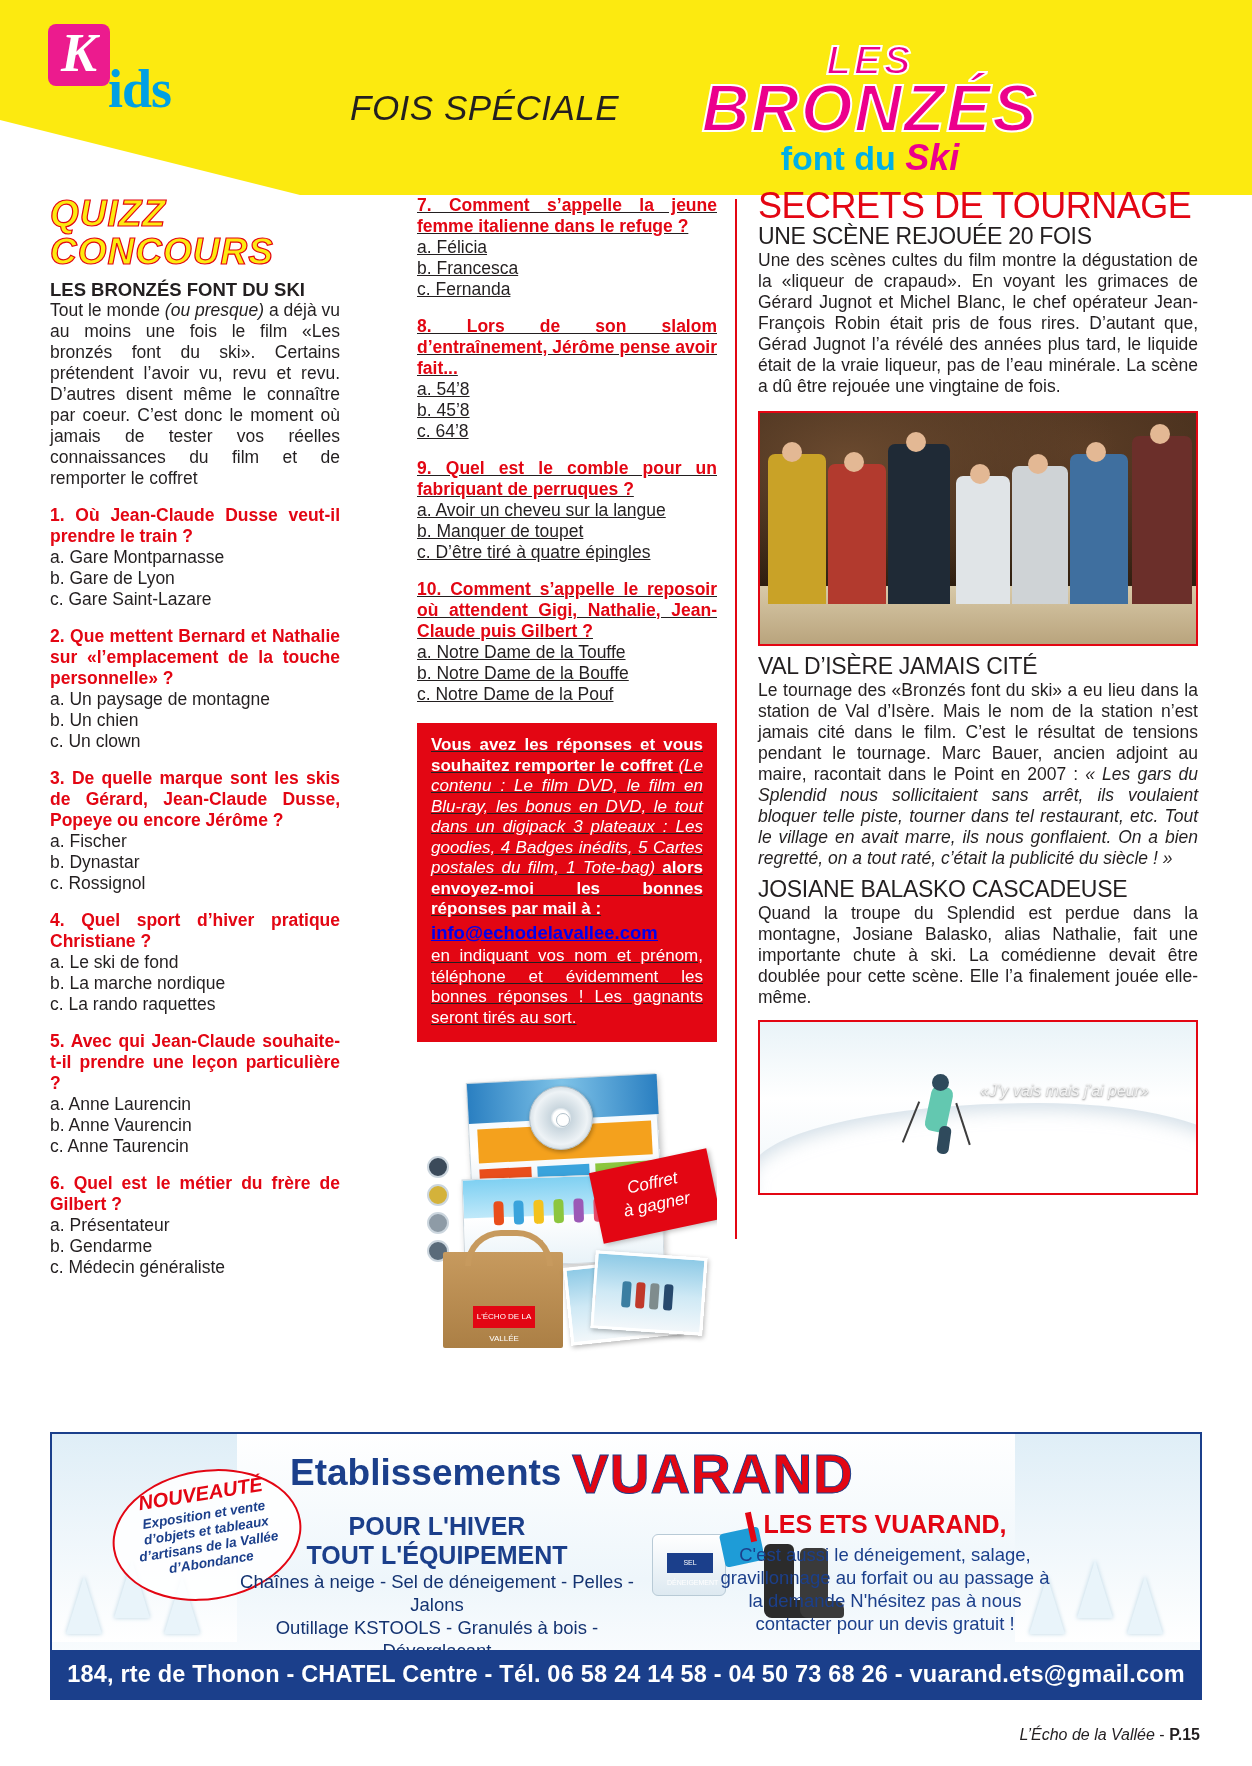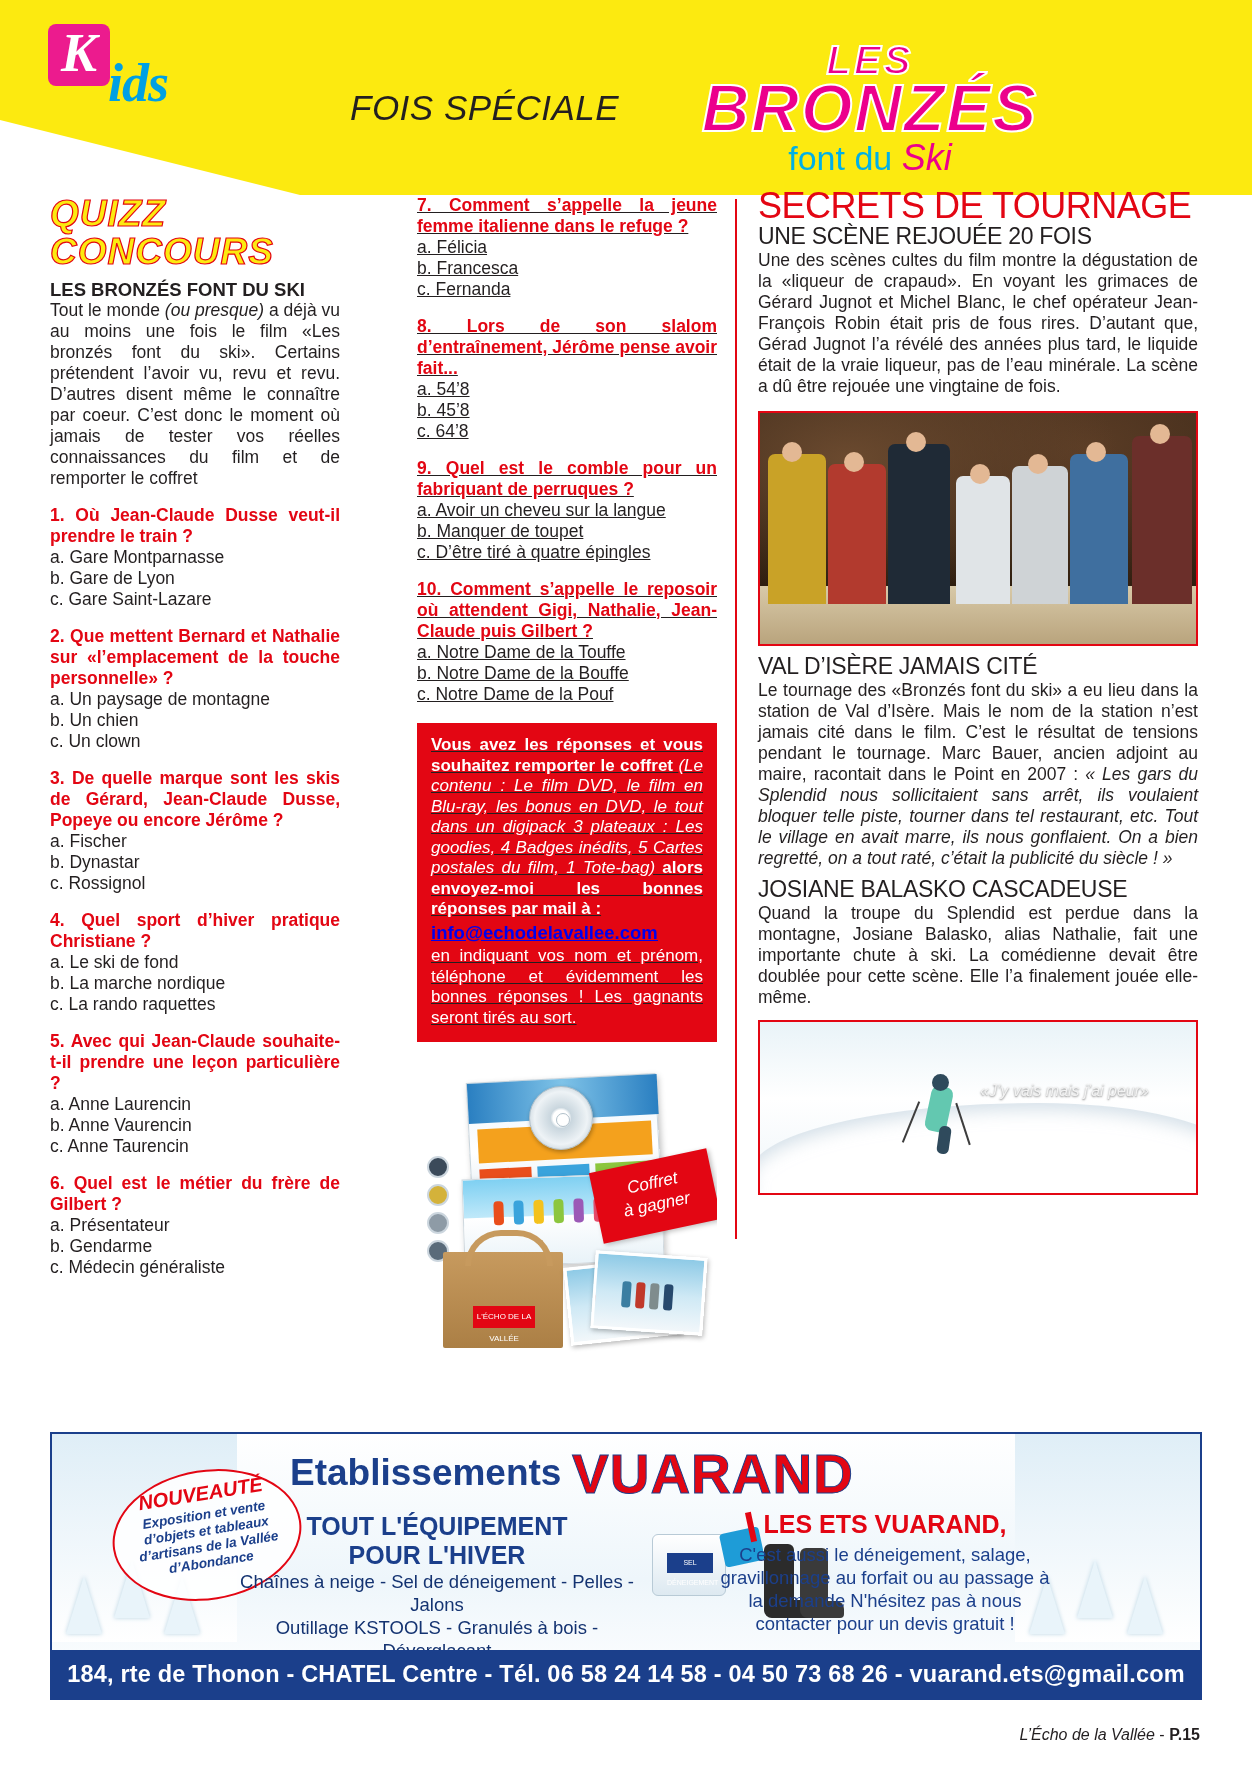--- a/index.html
+++ b/index.html
@@ -39,25 +39,24 @@
     color: #fff;
     font-family: "Liberation Serif", serif;
     font-weight: bold;
     font-style: italic;
     font-size: 54px;
     line-height: 58px;
     text-align: center;
   }
   .kids-ids {
     position: absolute;
-    left: 60px; top: 30px;
+    left: 60px; top: 36px;
     color: #00a0e3;
     font-family: "Liberation Serif", serif;
     font-weight: bold;
-    font-style: italic;
     font-size: 54px;
     letter-spacing: -1px;
   }
   .page-speciale {
     position: absolute;
     top: 88px; left: 350px;
     font-style: italic;
     font-size: 35px;
     color: #231f20;
     letter-spacing: 0.5px;
@@ -83,21 +82,21 @@
     font-weight: bold;
     font-style: italic;
     font-size: 66px;
     color: #ec008c;
     -webkit-text-stroke: 2px #fff;
     letter-spacing: 2px;
     line-height: 60px;
   }
   .bl-font {
     font-family: "Liberation Sans", sans-serif;
-    font-weight: normal;
+    font-weight: bold;
     font-size: 34px;
     color: #00b0e6;
     line-height: 40px;
   }
   .bl-ski {
     color: #ec008c;
     font-style: italic;
     font-size: 36px;
   }
 
@@ -667,22 +666,22 @@
     <div class="ad-etab">Etablissements</div>
     <div class="ad-vuarand">VUARAND</div>
   </div>
 
   <div class="nouveaute">
     <div class="nv-t">NOUVEAUTÉ</div>
     <div class="nv-b">Exposition et vente d’objets et tableaux d’artisans de la Vallée d’Abondance</div>
   </div>
 
   <div class="ad-left-text">
+    <div class="l1">POUR L'HIVER</div>
     <div class="l1">TOUT L'ÉQUIPEMENT</div>
-    <div class="l1">POUR L'HIVER</div>
     <div class="l2">Chaînes à neige - Sel de déneigement - Pelles - Jalons</div>
     <div class="l2" style="margin-top:0">Outillage KSTOOLS - Granulés à bois - Déverglaçant</div>
     <div class="l2" style="margin-top:0">Lave glace et bottes spécial grand froid...</div>
   </div>
 
   <div class="ad-products">
     <div class="salt-bag">
       <div class="salt-label">SEL DÉNEIGEMENT</div>
     </div>
     <div class="shovel"></div>

